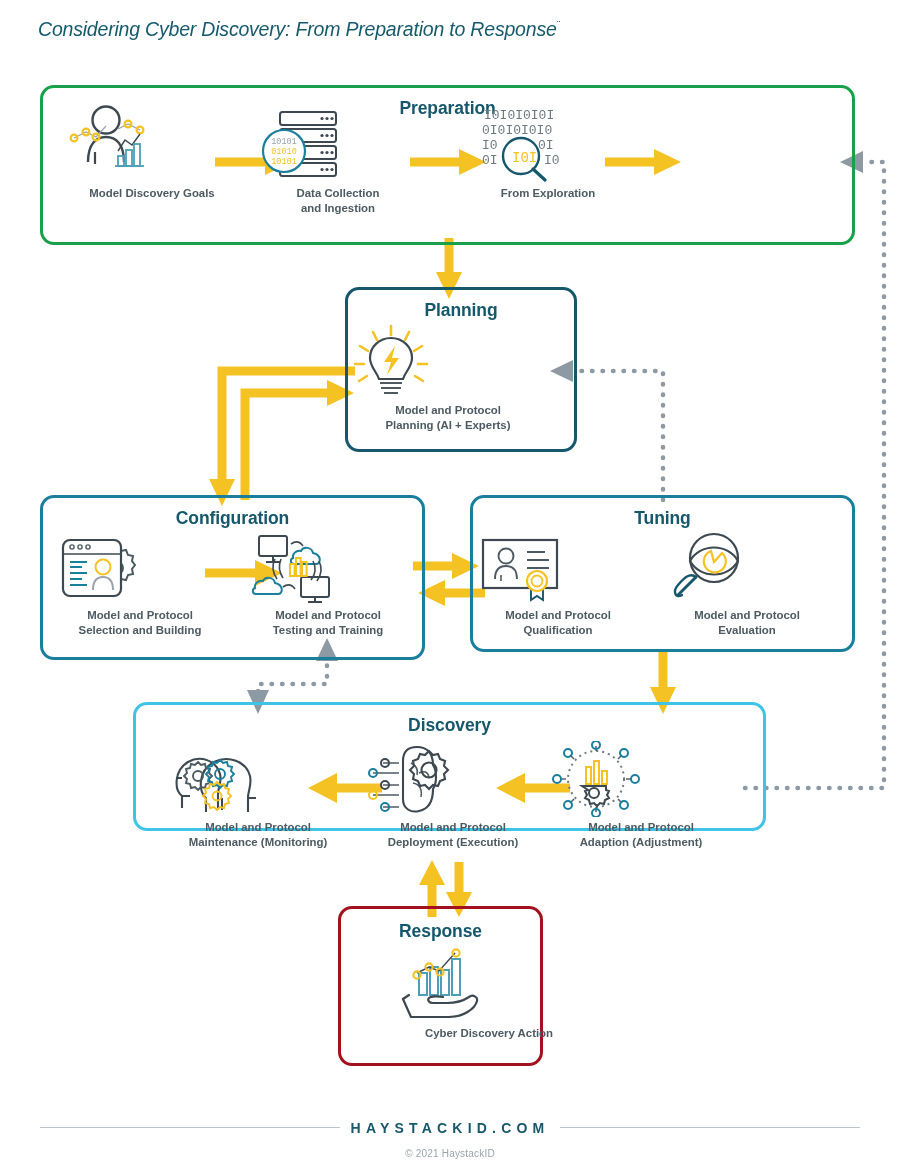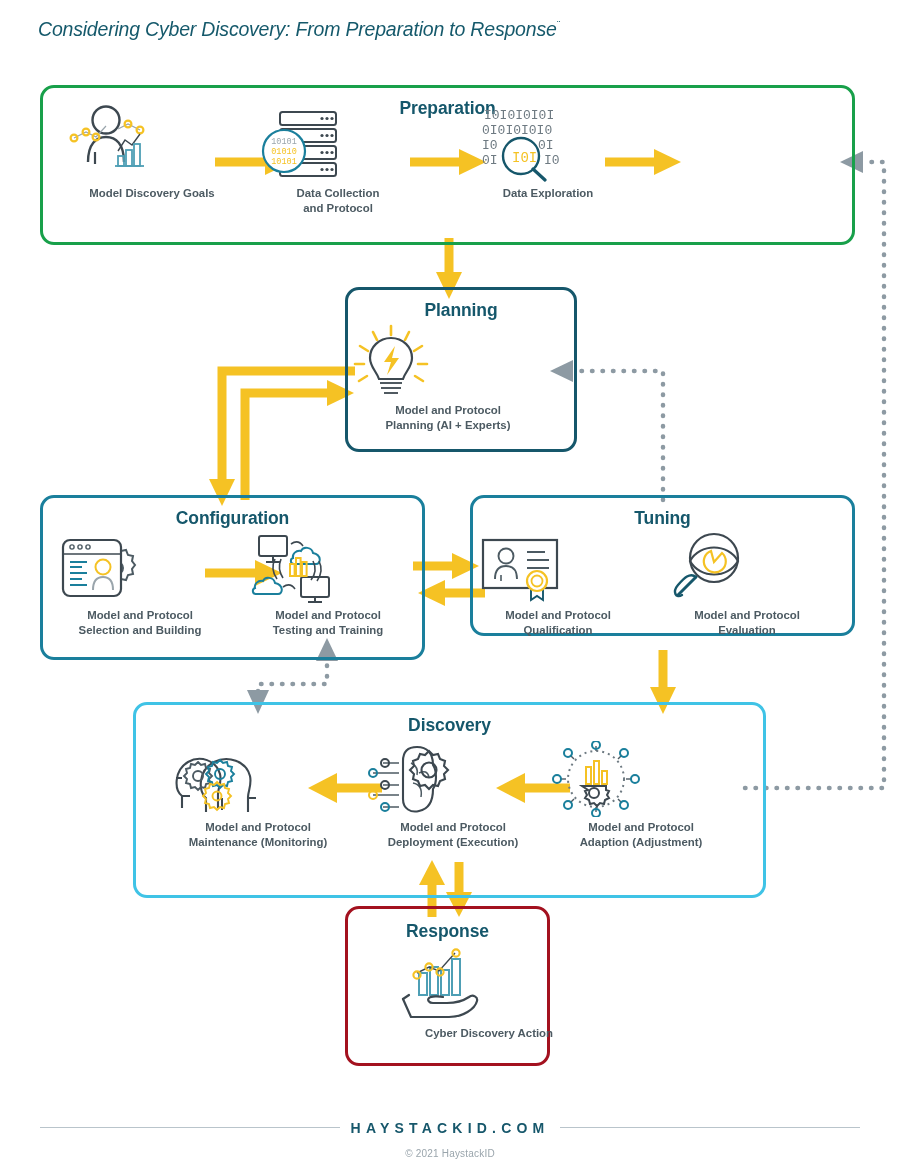--- a/index.html
+++ b/index.html
@@ -17,23 +17,23 @@
     font-size:19.5px;font-style:italic;font-weight:400;
     letter-spacing:-0.2px;color:#15596b;white-space:nowrap;
   }
   .title-sup{font-size:10px;vertical-align:super;color:#15596b;}
 
   
   .stage-box{position:absolute;border-radius:14px;box-sizing:border-box;background:transparent;}
   .box-prep{left:40px;top:85px;width:815px;height:160px;border:3px solid #18a04a;}
   .box-plan{left:345px;top:287px;width:232px;height:165px;border:3px solid #16576b;}
   .box-config{left:40px;top:495px;width:385px;height:165px;border:3px solid #1a7f9c;}
-  .box-tuning{left:470px;top:495px;width:385px;height:141px;border:3px solid #1a7f9c;}
-  .box-discovery{left:133px;top:702px;width:633px;height:196px;border:3px solid #3fc3e6;}
-  .box-response{left:345px;top:906px;width:205px;height:160px;border:3px solid #a3111f;}
+  .box-tuning{left:470px;top:495px;width:385px;height:157px;border:3px solid #1a7f9c;}
+  .box-discovery{left:133px;top:702px;width:633px;height:129px;border:3px solid #3fc3e6;}
+  .box-response{left:338px;top:906px;width:205px;height:160px;border:3px solid #a3111f;}
 
   .stage-title{
     position:absolute;left:0;right:0;text-align:center;
     font-size:17.5px;font-weight:bold;color:#15576b;letter-spacing:-0.1px;
   }
   .box-prep .stage-title{top:10px;}
   .box-plan .stage-title{top:10px;}
   .box-config .stage-title{top:10px;}
   .box-tuning .stage-title{top:10px;}
   .box-discovery .stage-title{top:10px;}
@@ -209,40 +209,40 @@
             <circle cx="71" cy="65.5" r="1.6"></circle>
             <circle cx="76" cy="65.5" r="1.6"></circle>
         </g>
         <circle cx="28" cy="47" r="21" fill="#ffffff" stroke="#1a7f9c" stroke-width="2.2"></circle>
         <text x="28" y="40" font-family="'Liberation Mono',monospace" font-size="8.5" fill="#9aa5ac" text-anchor="middle">10101</text>
         <text x="28" y="50" font-family="'Liberation Mono',monospace" font-size="8.5" fill="#f5c224" text-anchor="middle">01010</text>
         <text x="28" y="60" font-family="'Liberation Mono',monospace" font-size="8.5" fill="#f5c224" text-anchor="middle">10101</text>
       </svg>
     </div>
     <div class="node-label">Data Collection
-and Protocol</div>
+and Ingestion</div>
   </div>
 
   <div class="node" style="left:468px;top:102px;width:160px;">
     <div class="node-icon">
       <svg width="104" height="78" viewBox="0 0 104 78">
         <g font-family="'Liberation Mono',monospace" font-size="13" fill="#6e7a82">
           <text x="16" y="15">I0I0I0I0I</text>
           <text x="14" y="30">0I0I0I0I0</text>
           <text x="14" y="45">I0</text>
             <text x="70" y="45">0I</text>
           <text x="14" y="60">0I</text>
             <text x="76" y="60">I0</text>
         </g>
         <text x="44" y="58" font-family="'Liberation Mono',monospace" font-size="14" fill="#f5c224">I0I</text>
         <circle cx="53" cy="52" r="18" fill="none" stroke="#16576b" stroke-width="2.4"></circle>
         <line x1="65" y1="65" x2="77" y2="76" stroke="#16576b" stroke-width="3.2" stroke-linecap="round"></line>
       </svg>
     </div>
-    <div class="node-label">Data Exploration</div>
+    <div class="node-label">From Exploration</div>
   </div>
 
 
   <div class="stage-box box-plan">
     <div class="stage-title">Planning</div>
   </div>
 
   <div class="node" style="left:348px;top:323px;width:200px;">
     <div class="node-icon" style="height:78px;">
       <svg width="86" height="76" viewBox="0 0 86 76">

